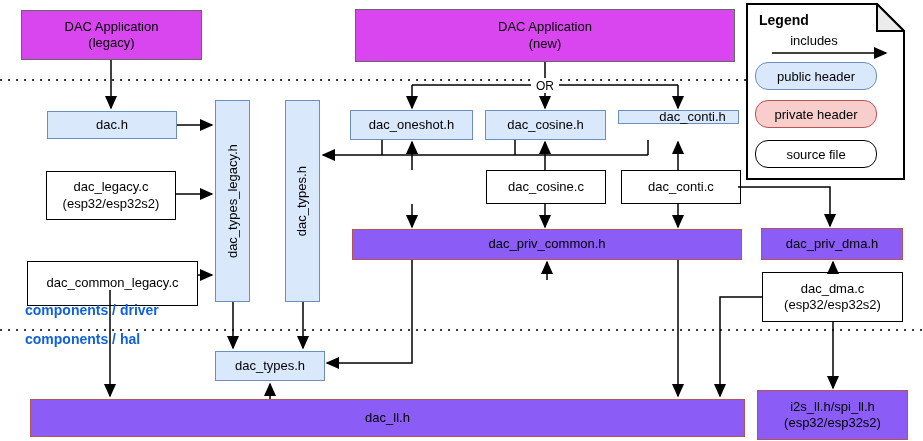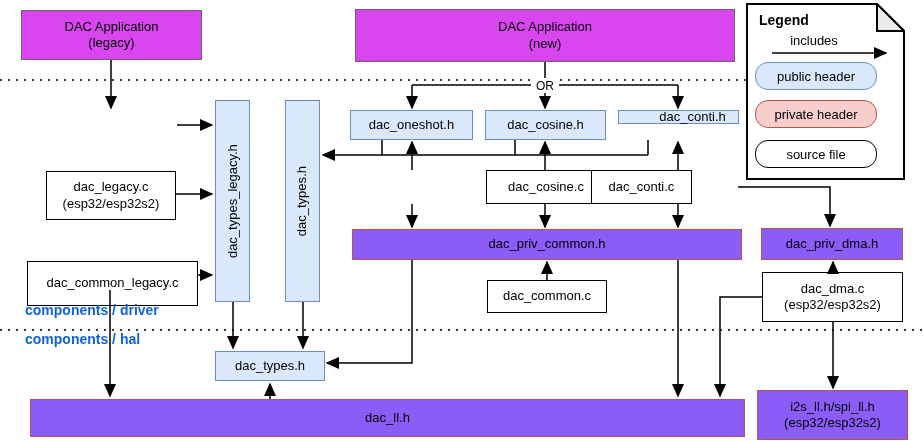--- a/index.html
+++ b/index.html
@@ -50,33 +50,33 @@
   <div class="dotted" style="left:0;top:329px;width:923px;"></div>
 
   <div class="layer-label" style="left:25px;top:302px;">components / driver</div>
   <div class="layer-label" style="left:25px;top:331px;">components / hal</div>
 
   <div class="box app" style="left:21px;top:10px;width:181px;height:50px;">DAC Application
 (legacy)</div>
   <div class="box app" style="left:355px;top:9px;width:380px;height:53px;">DAC Application
 (new)</div>
 
+  <div class="box pub" style="left:47px;top:111px;width:130px;height:28px;">dac.h</div>
   <div class="box pub vbox" style="left:215px;top:100px;width:35px;height:202px;"><span>dac_types_legacy.h</span></div>
   <div class="box pub vbox" style="left:285px;top:100px;width:35px;height:202px;"><span>dac_types.h</span></div>
   <div class="box pub" style="left:350px;top:110px;width:123px;height:30px;">dac_oneshot.h</div>
   <div class="box pub" style="left:485px;top:110px;width:121px;height:30px;">dac_cosine.h</div>
   <div class="box pub" style="left:618px;top:110px;width:121px;height:14px;padding-left:28px;">dac_conti.h</div>
   <div class="box pub" style="left:215px;top:351px;width:110px;height:30px;">dac_types.h</div>
 
   <div class="box src" style="left:46px;top:171px;width:130px;height:49px;">dac_legacy.c
 (esp32/esp32s2)</div>
   <div class="box src" style="left:27px;top:261px;width:171px;height:45px;">dac_common_legacy.c</div>
   <div class="box src" style="left:486px;top:170px;width:120px;height:34px;">dac_cosine.c</div>
-  <div class="box src" style="left:591px;top:170px;width:101px;height:34px;">dac_conti.c</div>
-  <div class="box src" style="left:487px;top:280px;width:120px;height:33px;">dac_common.c</div>
+  <div class="box src" style="left:621px;top:170px;width:120px;height:34px;">dac_conti.c</div>
   <div class="box src" style="left:762px;top:272px;width:141px;height:50px;">dac_dma.c
 (esp32/esp32s2)</div>
 
   <div class="box priv" style="left:352px;top:229px;width:390px;height:31px;">dac_priv_common.h</div>
   <div class="box priv" style="left:761px;top:228px;width:142px;height:32px;">dac_priv_dma.h</div>
   <div class="box priv" style="left:30px;top:399px;width:715px;height:38px;">dac_ll.h</div>
   <div class="box priv" style="left:757px;top:390px;width:151px;height:50px;">i2s_ll.h/spi_ll.h
 (esp32/esp32s2)</div>
 
   <div class="legend">

